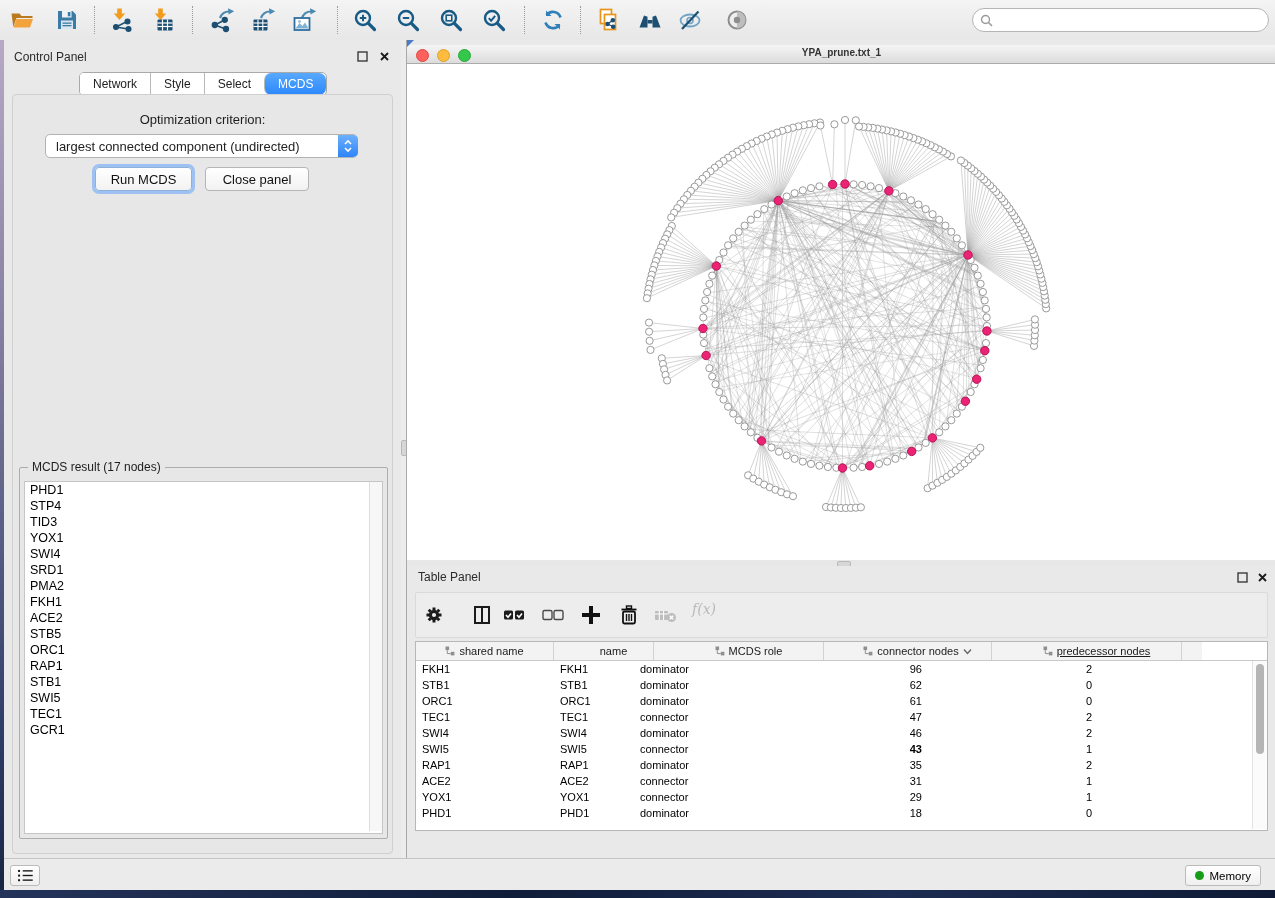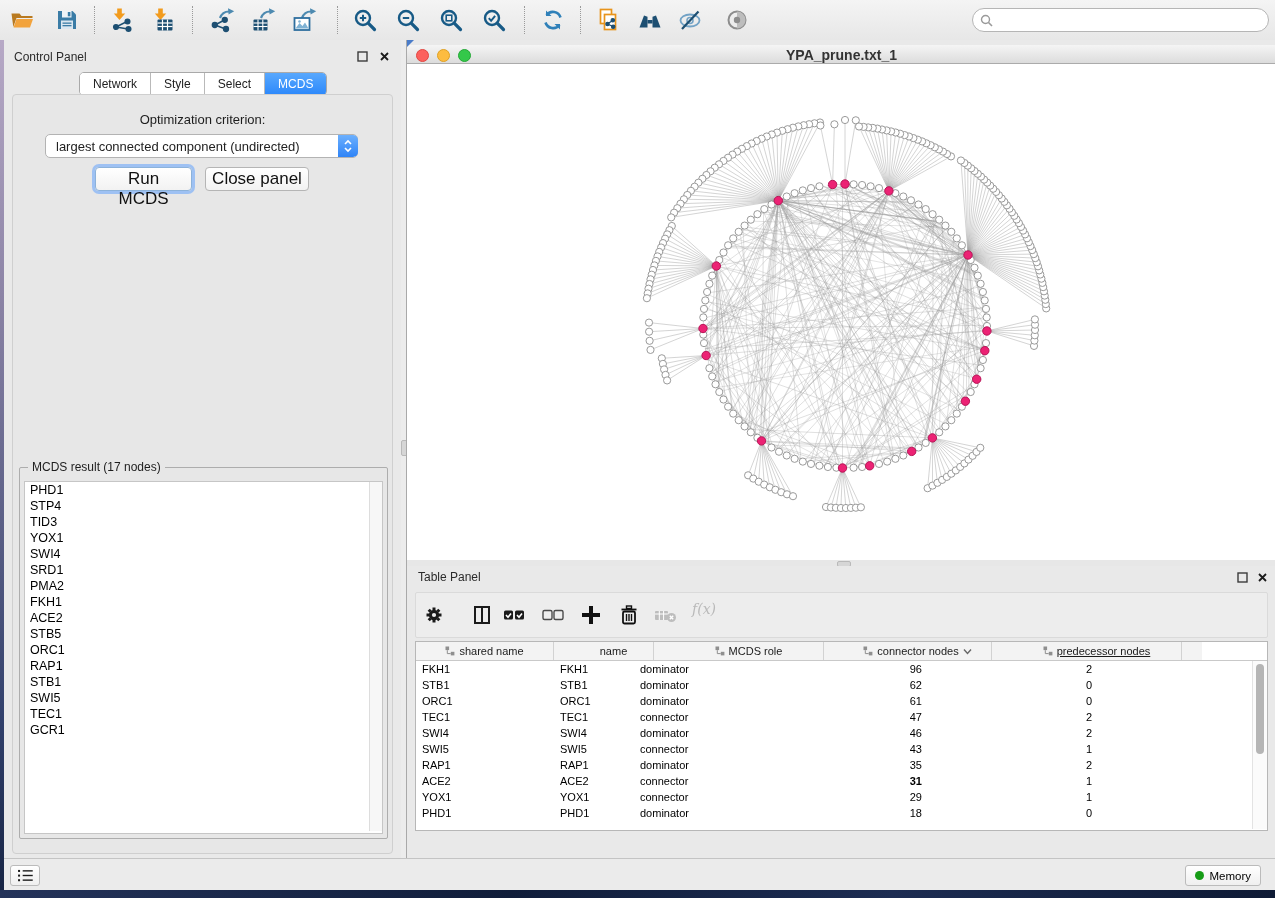--- a/index.html
+++ b/index.html
@@ -19,51 +19,51 @@
   #control-panel{position:absolute;left:4px;top:40px;width:397px;height:818px;background:#e9e9e9;}
   .panel-title{font-size:12px;color:#2b2b2b;}
   #cp-title{position:absolute;left:10px;top:10px;}
   .winbtn{position:absolute;width:15px;height:15px;border:none;background:transparent;padding:0;cursor:pointer;}
   .winbtn svg{display:block;}
   #cp-float{left:352px;top:9px;}  #cp-close{left:374px;top:9px;}
   .segbar{display:flex;position:absolute;border:1px solid #a9a9a9;border-radius:5px;background:#fff;overflow:hidden;height:22px;}
   #cp-tabs{left:75px;top:32px;}
   .seg{display:flex;align-items:center;justify-content:center;font-size:12px;padding:0 13px;background:#fff;cursor:pointer;white-space:nowrap;}
   .seg + .seg{border-left:1px solid #b9b9b9;}
-  .seg.sel{background:linear-gradient(#58a8fd,#2c88fb);color:#fff;}
+  .seg.sel{background:linear-gradient(#58a8fd,#2c88fb);color:#fff;border-radius:7px;}
   #cp-content{position:absolute;left:8px;top:54px;width:379px;height:758px;background:#e7e7e7;
     border:1px solid #cfcfcf;border-radius:4px;}
   #opt-label{position:absolute;left:0;top:17px;width:100%;text-align:center;font-size:13px;color:#1d1d1d;}
   #criterion-select{position:absolute;left:32px;top:39px;width:311px;height:22px;background:#fff;
     border:1px solid #b3b3b3;border-radius:5px;cursor:pointer;display:flex;align-items:center;}
   #criterion-select .val{flex:1;font-size:13px;padding-left:10px;white-space:nowrap;overflow:hidden;}
   .select-cap{width:20px;height:22px;margin:-1px -1px -1px 0;border-radius:0 5px 5px 0;
     background:linear-gradient(#6cb0fe,#2f84f7);display:flex;align-items:center;justify-content:center;}
   .btn{position:absolute;height:24px;background:linear-gradient(#ffffff,#f2f2f2);border:1px solid #b5b5b5;
-    border-radius:4px;font-size:17px;font-family:"Liberation Sans",sans-serif;cursor:pointer;color:#111;}
+    border-radius:4px;font-size:13px;font-family:"Liberation Sans",sans-serif;cursor:pointer;color:#111;}
   #run-btn{left:82px;top:72px;width:97px;border:1px solid #8cb2da;box-shadow:0 0 0 3px rgba(86,156,255,.5);}
   #closepanel-btn{left:192px;top:72px;width:104px;}
   #result-group{position:absolute;left:6px;top:372px;width:367px;height:370px;border:1px solid #adadad;border-radius:2px;}
   #result-legend{position:absolute;left:8px;top:-8px;background:#e7e7e7;padding:0 4px;font-size:12px;color:#1d1d1d;}
   #result-list{position:absolute;left:4px;top:13px;width:357px;height:351px;background:#fff;border:1px solid #c6c6c6;overflow:hidden;}
   .mcds-item{font-size:12.5px;line-height:16px;padding-left:5px;color:#000;}
   #result-scroll{position:absolute;right:5px;top:14px;width:12px;height:349px;background:#f7f7f7;border-left:1px solid #ddd;}
   
   #v-splitter{position:absolute;left:401px;top:40px;width:5px;height:818px;background:#ececec;cursor:col-resize;}
   .vhandle{position:absolute;left:0px;top:400px;width:5px;height:14px;background:#d6d6d6;border:1px solid #b9b9b9;border-radius:2px;}
   #right-area{position:absolute;left:406px;top:40px;width:869px;height:818px;background:#e9e9e9;border-left:1px solid #a9a9a9;}
   .corner-tri{position:absolute;left:0;top:0;width:0;height:0;border-top:7px solid #4a7cc9;border-right:7px solid transparent;z-index:5;}
   #network-window{position:absolute;left:0;top:5px;width:869px;height:515px;}
   #net-titlebar{position:absolute;left:0;top:0;width:869px;height:18px;
     background:linear-gradient(#f5f5f5,#dcdcdc);border-bottom:1px solid #ababab;cursor:default;}
   .tl{position:absolute;top:4px;width:11px;height:11px;border-radius:50%;cursor:pointer;}
   .tl.red{left:9px;background:#fc615d;border:0.5px solid #e24641;}
   .tl.yellow{left:30px;background:#fdbc40;border:0.5px solid #dfa123;}
   .tl.green{left:51px;background:#34c84a;border:0.5px solid #23a835;}
-  #net-title{position:absolute;left:0;top:2px;width:100%;text-align:center;font-size:14px;font-weight:bold;color:#333;}
+  #net-title{position:absolute;left:0;top:2px;width:100%;text-align:center;font-size:10px;font-weight:bold;color:#333;}
   #graph{position:absolute;left:0;top:19px;background:#fff;display:block;}
   #h-splitter{position:absolute;left:0;top:520px;width:869px;height:6px;background:#e7e7e7;cursor:row-resize;}
   .hhandle{position:absolute;left:430px;top:1px;width:12px;height:4px;background:#d6d6d6;border:1px solid #b9b9b9;border-radius:2px;}
   
   #table-panel{position:absolute;left:0;top:526px;width:869px;height:292px;background:#e9e9e9;}
   #tp-title{position:absolute;left:11px;top:4px;}
   #tp-float{left:829px;top:4px;} #tp-close{left:849px;top:4px;}
   #tp-toolbar{position:absolute;left:8px;top:26px;width:851px;height:44px;background:#ededed;
     border:1px solid #dadada;border-radius:2px;}
   .tpi{position:absolute;top:9px;width:26px;height:26px;border:none;background:transparent;padding:0;cursor:pointer;}
@@ -1247,35 +1247,35 @@
               <div class="tcell l" style="width: 138px;">SWI4</div>
               <div class="tcell l" style="width: 80px;">SWI4</div>
               <div class="tcell l" style="width: 150px;">dominator</div>
               <div class="tcell r" style="width: 148px;">46</div>
               <div class="tcell r" style="width: 170px;">2</div>
             </div>
             <div class="trow">
               <div class="tcell l" style="width: 138px;">SWI5</div>
               <div class="tcell l" style="width: 80px;">SWI5</div>
               <div class="tcell l" style="width: 150px;">connector</div>
-              <div class="tcell r" style="width: 148px;">43</div>
+              <div class="tcell r" style="width: 148px; font-weight: bold;">43</div>
               <div class="tcell r" style="width: 170px;">1</div>
             </div>
             <div class="trow">
               <div class="tcell l" style="width: 138px;">RAP1</div>
               <div class="tcell l" style="width: 80px;">RAP1</div>
               <div class="tcell l" style="width: 150px;">dominator</div>
               <div class="tcell r" style="width: 148px;">35</div>
               <div class="tcell r" style="width: 170px;">2</div>
             </div>
             <div class="trow">
               <div class="tcell l" style="width: 138px;">ACE2</div>
               <div class="tcell l" style="width: 80px;">ACE2</div>
               <div class="tcell l" style="width: 150px;">connector</div>
-              <div class="tcell r" style="width: 148px; font-weight: bold;">31</div>
+              <div class="tcell r" style="width: 148px;">31</div>
               <div class="tcell r" style="width: 170px;">1</div>
             </div>
             <div class="trow">
               <div class="tcell l" style="width: 138px;">YOX1</div>
               <div class="tcell l" style="width: 80px;">YOX1</div>
               <div class="tcell l" style="width: 150px;">connector</div>
               <div class="tcell r" style="width: 148px;">29</div>
               <div class="tcell r" style="width: 170px;">1</div>
             </div>
             <div class="trow">

